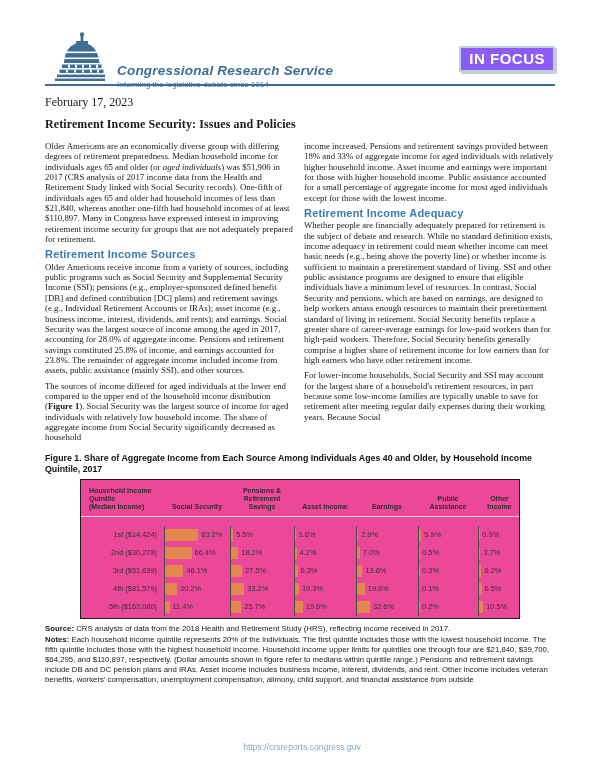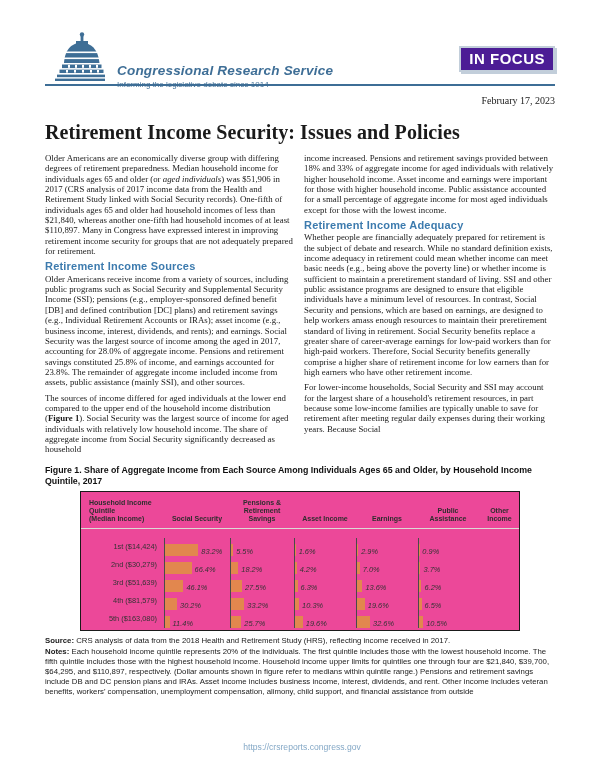--- a/index.html
+++ b/index.html
@@ -12,28 +12,28 @@
 
   
   .header { margin-top:33px; height:53px; position:relative;
     border-bottom:2px solid #3E6E96; padding-bottom:4px; }
   .logo-wrap { position:absolute; left:8px; top:-2px; width:52px; height:56px; }
   .brand { position:absolute; left:72px; top:30px; }
   .brand-name { font-family:"Liberation Sans", sans-serif; font-style:italic;
     font-weight:bold; font-size:13.5px; color:#3E6E96; letter-spacing:.2px; }
   .brand-tagline { font-family:"Liberation Sans", sans-serif; font-size:8px;
     color:#3E6E96; margin-top:2px; }
-  .badge { position:absolute; right:0; top:13px; background:#4c1d95;
+  .badge { position:absolute; right:0; top:13px; background:#8b5cf6;
     border:2px solid #C2CEDA; box-shadow:2px 2px 0 #C2CEDA;
     color:#fff; font-family:"Liberation Sans", sans-serif; font-weight:bold;
     font-size:15px; letter-spacing:.5px; padding:2px 8px 3px 8px; }
 
   
-  .date-line { text-align:right; font-size:10px; margin-top:9px; }
-  .doc-title { font-size:20px; font-weight:bold; margin-top:15px; letter-spacing:.1px; }
+  .date-line { text-align:left; font-size:12px; margin-top:9px; }
+  .doc-title { font-size:12px; font-weight:bold; margin-top:7px; letter-spacing:.1px; }
 
   
   .columns { display:flex; gap:8px; margin-top:9px; }
   .col { width:251px; font-size:8.8px; line-height:10.35px; }
   .col p { margin-bottom:5px; }
   .col h2 { font-family:"Liberation Sans", sans-serif; font-weight:bold;
     font-size:11px; color:#3D7BAE; margin:2px 0 2px 0; letter-spacing:.2px; }
 
   
   .fig-caption { font-family:"Liberation Sans", sans-serif; font-weight:bold;
@@ -46,21 +46,21 @@
   .head-cell { font-family:"Liberation Sans", sans-serif; font-weight:bold;
     font-size:7px; line-height:8px; color:#2e2e2e; text-align:center;
     align-self:end; padding:0 2px; }
   .head-cell.first { text-align:left; padding-left:8px; align-self:start; }
   .chart-body { margin-top:9px; }
   .chart-labels { }
   .chart-row-label { height:18px; line-height:18px; text-align:right;
     padding-right:7px; font-family:"Liberation Sans", sans-serif;
     font-size:7.4px; color:#333; }
   .chart-col { border-left:1px solid #4a4a4a; }
-  .chart-bar-row { height:18px; display:flex; align-items:flex-end;font-style:italic; }
+  .chart-bar-row { height:18px; display:flex; align-items:center; }
   .bar { height:12px; }
   .bar-value { font-family:"Liberation Sans", sans-serif; font-size:7.4px;
     color:#333; margin-left:3px; white-space:nowrap; }
 
   
   .src-notes { font-family:"Liberation Sans", sans-serif; font-size:7.8px;
     line-height:9.8px; color:#1a1a1a; }
   .src { margin-top:5px; }
   .notes { margin-top:2px; }
   .src b, .notes b { font-weight:bold; }
@@ -122,21 +122,21 @@
       <p><span>The sources of income differed for aged individuals at the lower end compared to the upper end of the household income distribution (</span><b>Figure 1</b><span>). Social Security was the largest source of income for aged individuals with relatively low household income. The share of aggregate income from Social Security significantly decreased as household</span></p>
     </div>
     <div class="col">
       <p>income increased. Pensions and retirement savings provided between 18% and 33% of aggregate income for aged individuals with relatively higher household income. Asset income and earnings were important for those with higher household income. Public assistance accounted for a small percentage of aggregate income for most aged individuals except for those with the lowest income.</p>
       <h2>Retirement Income Adequacy</h2>
       <p>Whether people are financially adequately prepared for retirement is the subject of debate and research. While no standard definition exists, income adequacy in retirement could mean whether income can meet basic needs (e.g., being above the poverty line) or whether income is sufficient to maintain a preretirement standard of living. SSI and other public assistance programs are designed to ensure that eligible individuals have a minimum level of resources. In contrast, Social Security and pensions, which are based on earnings, are designed to help workers amass enough resources to maintain their preretirement standard of living in retirement. Social Security benefits replace a greater share of career-average earnings for low-paid workers than for high-paid workers. Therefore, Social Security benefits generally comprise a higher share of retirement income for low earners than for high earners who have other retirement income.</p>
       <p>For lower-income households, Social Security and SSI may account for the largest share of a household's retirement resources, in part because some low-income families are typically unable to save for retirement after meeting regular daily expenses during their working years. Because Social</p>
     </div>
   </div>
 
-  <div class="fig-caption">Figure 1. Share of Aggregate Income from Each Source Among Individuals Ages 65 and Older, by Household Income Quintile, 2017</div>
+  <div class="fig-caption">Figure 1. Share of Aggregate Income from Each Source Among Individuals Ages 40 and Older, by Household Income Quintile, 2017</div>
   <div class="figure-box">
     <div class="chart-grid chart-head">
       <div class="head-cell first">
         <div>Household Income Quintile</div>
         <div>(Median Income)</div>
       </div>
       <div class="head-cell">Social Security</div>
       <div class="head-cell">Pensions &amp; Retirement Savings</div>
       <div class="head-cell">Asset Income</div>
       <div class="head-cell">Earnings</div>
@@ -234,20 +234,42 @@
             <div class="bar" style="width: 7.84px; background: rgb(226, 135, 78);"></div>
             <span class="bar-value">19.6%</span>
           </div>
           <div class="chart-bar-row">
             <div class="bar" style="width: 13.04px; background: rgb(226, 135, 78);"></div>
             <span class="bar-value">32.6%</span>
           </div>
         </div>
         <div class="chart-col">
           <div class="chart-bar-row">
+            <div class="bar" style="width: 2.36px; background: rgb(226, 135, 78);"></div>
+            <span class="bar-value">5.9%</span>
+          </div>
+          <div class="chart-bar-row">
+            <div class="bar" style="width: 0.2px; background: rgb(226, 135, 78);"></div>
+            <span class="bar-value">0.5%</span>
+          </div>
+          <div class="chart-bar-row">
+            <div class="bar" style="width: 0.12px; background: rgb(226, 135, 78);"></div>
+            <span class="bar-value">0.3%</span>
+          </div>
+          <div class="chart-bar-row">
+            <div class="bar" style="width: 0.04px; background: rgb(226, 135, 78);"></div>
+            <span class="bar-value">0.1%</span>
+          </div>
+          <div class="chart-bar-row">
+            <div class="bar" style="width: 0.08px; background: rgb(226, 135, 78);"></div>
+            <span class="bar-value">0.2%</span>
+          </div>
+        </div>
+        <div class="chart-col">
+          <div class="chart-bar-row">
             <div class="bar" style="width: 0.36px; background: rgb(226, 135, 78);"></div>
             <span class="bar-value">0.9%</span>
           </div>
           <div class="chart-bar-row">
             <div class="bar" style="width: 1.48px; background: rgb(226, 135, 78);"></div>
             <span class="bar-value">3.7%</span>
           </div>
           <div class="chart-bar-row">
             <div class="bar" style="width: 2.48px; background: rgb(226, 135, 78);"></div>
             <span class="bar-value">6.2%</span>

